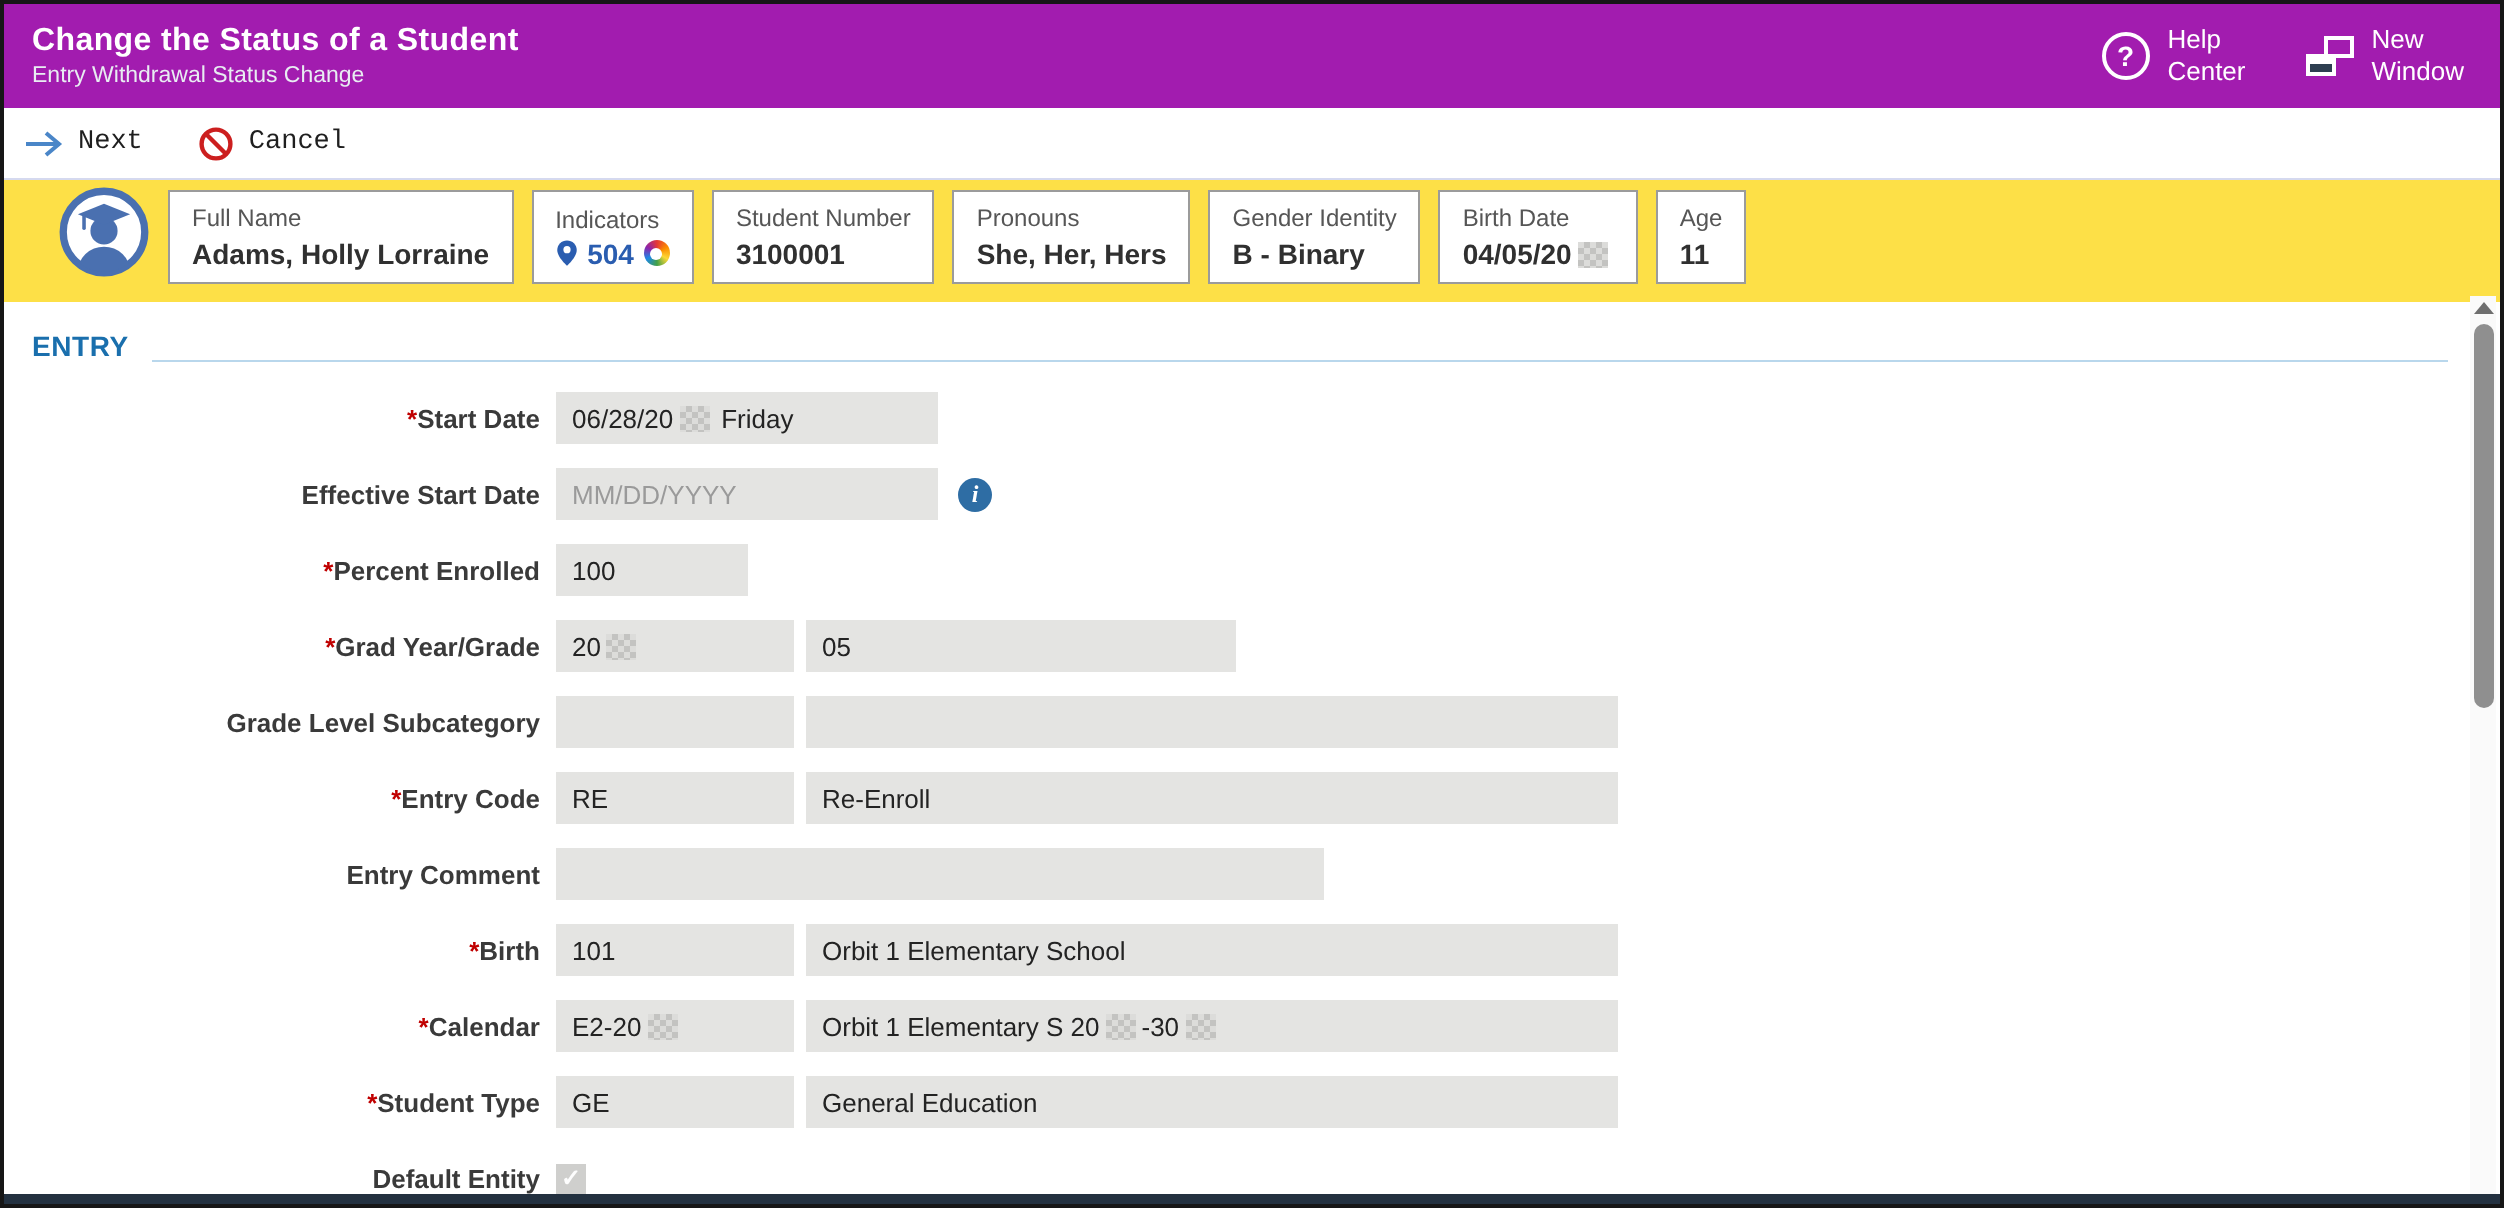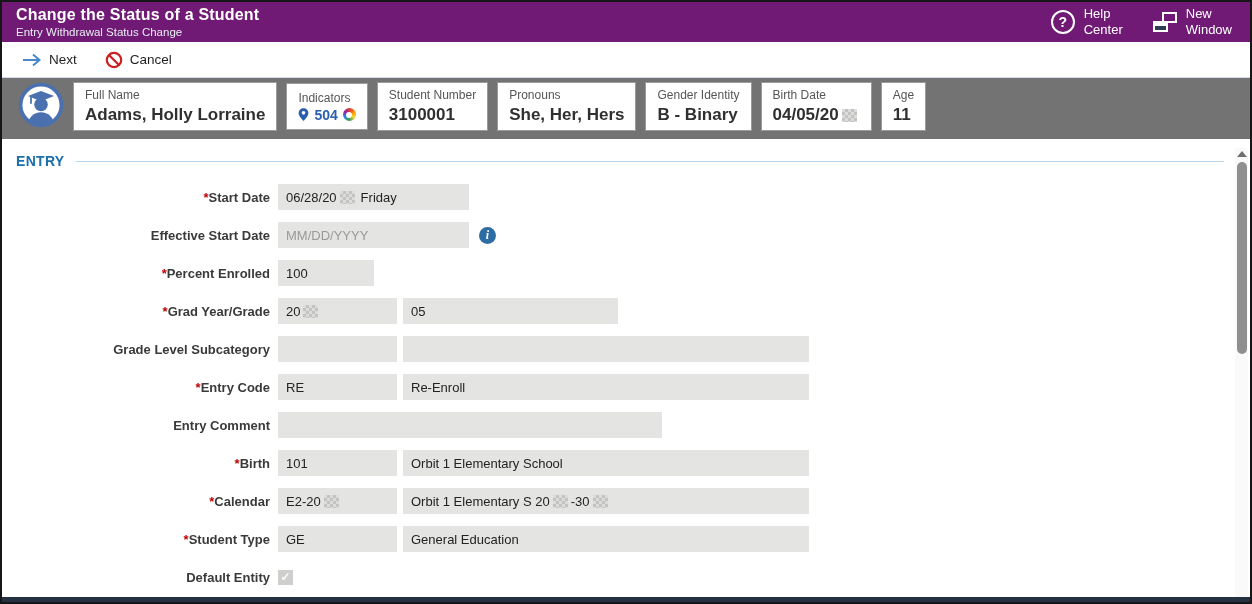--- a/index.html
+++ b/index.html
@@ -3,59 +3,59 @@
 <meta charset="utf-8">
 <style>
   * { margin:0; padding:0; box-sizing:border-box; }
   body { background:#d8d8d8; font-family:"Liberation Sans", sans-serif; }
   .window{
     width:1252px; height:604px; margin:0 auto; position:relative;
     background:#fff; border:2px solid #161616; overflow:hidden;
   }
   
   .app-header{
-    height:40px; background:#701a75; color:#fff;
+    height:52px; background:#a21caf; color:#fff;
     display:flex; align-items:center; justify-content:space-between;
     padding:0 18px 0 14px;
   }
   .titles .title{ font-size:16px; font-weight:bold; letter-spacing:.2px; }
   .titles .subtitle{ font-size:11.5px; margin-top:2px; color:#e8edf2; }
   .header-actions{ display:flex; gap:30px; }
   .hdr-btn{ display:flex; align-items:center; gap:9px; cursor:pointer; background:none; border:none; color:#fff; font-family:inherit; }
   .hdr-btn .two-line{ font-size:13px; line-height:1.2; text-align:left; }
   .q-icon{ width:24px; height:24px; border:2px solid #fff; border-radius:50%;
     display:flex; align-items:center; justify-content:center; font-size:14px; font-weight:bold; }
   .nw-icon{ position:relative; width:24px; height:20px; display:inline-block; }
   .nw-icon .back{ position:absolute; right:0; top:0; width:15px; height:11px; border:2px solid #fff; }
   .nw-icon .front{ position:absolute; left:0; bottom:0; width:15px; height:11px; border:2px solid #fff; background:#2d3e50; }
   .nw-icon .front::after{ content:""; position:absolute; left:0; top:0; right:0; height:3px; background:#fff; }
   
-  .toolbar{ height:35px; display:flex; padding-left:20px; gap:28px; background:#fff; }
+  .toolbar{ height:35px; display:flex; padding-left:10px; gap:28px; background:#fff;font-family:Liberation Mono, monospace; }
   .tb-btn{ display:flex; align-items:center; gap:7px; background:none; border:none;
     font-family:inherit; font-size:13.5px; color:#1f1f1f; cursor:pointer; }
   
   .student-bar{
-    height:62px; background:#737373; border-top:1px solid #d5d9ef;
-    display:flex; align-items:center; gap:9px; padding:0 0 4px 16px;
+    height:62px; background:#fde047; border-top:1px solid #d5d9ef;
+    display:flex; align-items:center; gap:9px; padding:0 0 4px 27px;
   }
   .avatar{ flex:0 0 auto; }
   .info-box{
     border:1px solid #9b9b9b; background:#fff; min-height:47px;
     padding:5px 11px 5px; display:flex; flex-direction:column; justify-content:center;
   }
   .info-label{ font-size:12px; color:#565656; white-space:nowrap; }
-  .info-value{ font-size:17px; font-weight:bold; color:#303030; margin-top:3px; white-space:nowrap; }
+  .info-value{ font-size:14px; font-weight:bold; color:#303030; margin-top:3px; white-space:nowrap; }
   .ind-row{ display:flex; align-items:center; gap:5px; margin-top:2px; }
   .ind-num{ font-size:14px; font-weight:bold; color:#2a5db0; }
   .flower{ width:13px; height:13px; border-radius:50%; position:relative; display:inline-block;
     background:conic-gradient(#e53935,#fb8c00,#fdd835,#43a047,#1e88e5,#8e24aa,#e53935); }
   .flower .hole{ position:absolute; left:3.5px; top:3.5px; width:6px; height:6px; border-radius:50%; background:#fff; }
   
   .content{ position:relative; background:#fff; height:100%; }
-  .section-hdr{ display:flex; align-items:center; gap:12px; padding:14px 26px 0 14px; }
+  .section-hdr{ display:flex; align-items:flex-end; gap:12px; padding:14px 26px 0 14px; }
   .section-title{ font-size:14px; font-weight:bold; color:#1a6fad; letter-spacing:.3px; }
   .section-line{ flex:1; height:1px; background:#b9d7ec; }
   .form{ margin-top:15px;padding-left:44px; }
   .row{ display:flex; align-items:center; margin-bottom:12px; min-height:26px; }
   .lbl{ width:224px; text-align:right; margin-right:8px; font-size:13px; font-weight:bold; color:#3a3a3a; white-space:nowrap; }
   .req{ color:#c00000; }
   .field{ background:#e4e4e2; height:26px; display:flex; align-items:center;
     padding:0 8px; font-size:13px; color:#232323; margin-right:6px; }
   .placeholder{ color:#9a9a9a; }
   .w190{ width:191px; } .w96{ width:96px; } .w119{ width:119px; }

